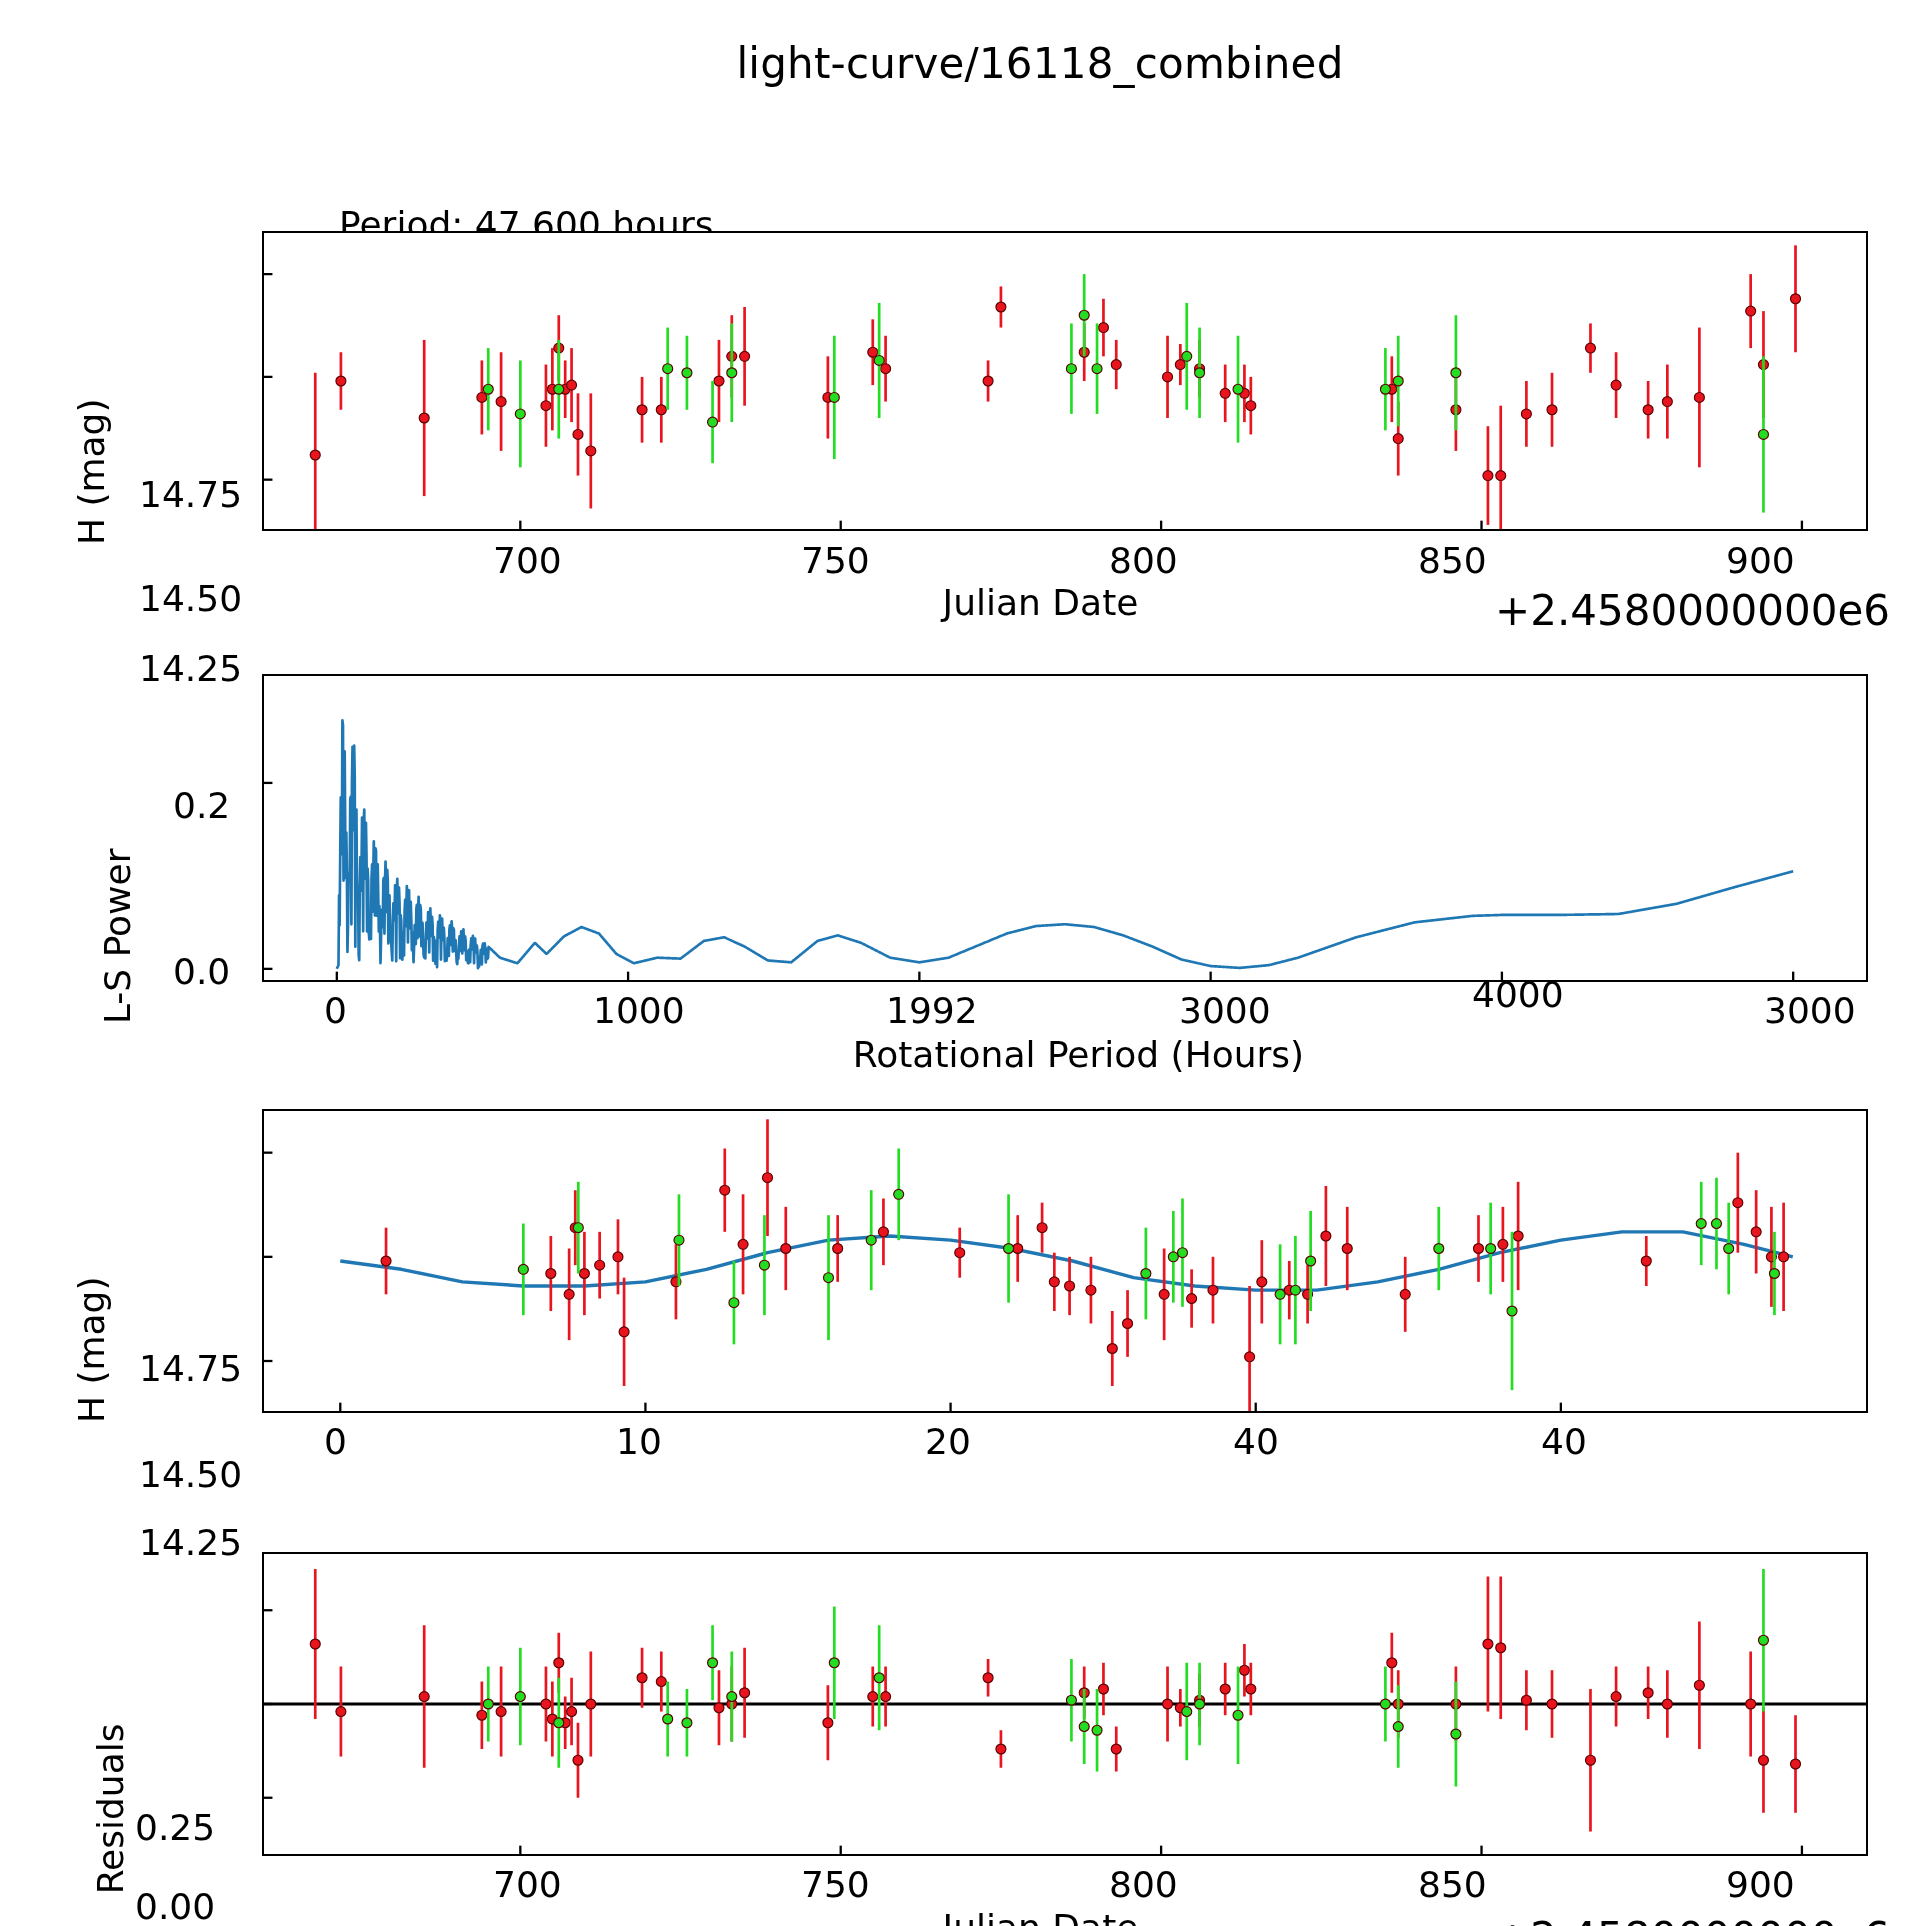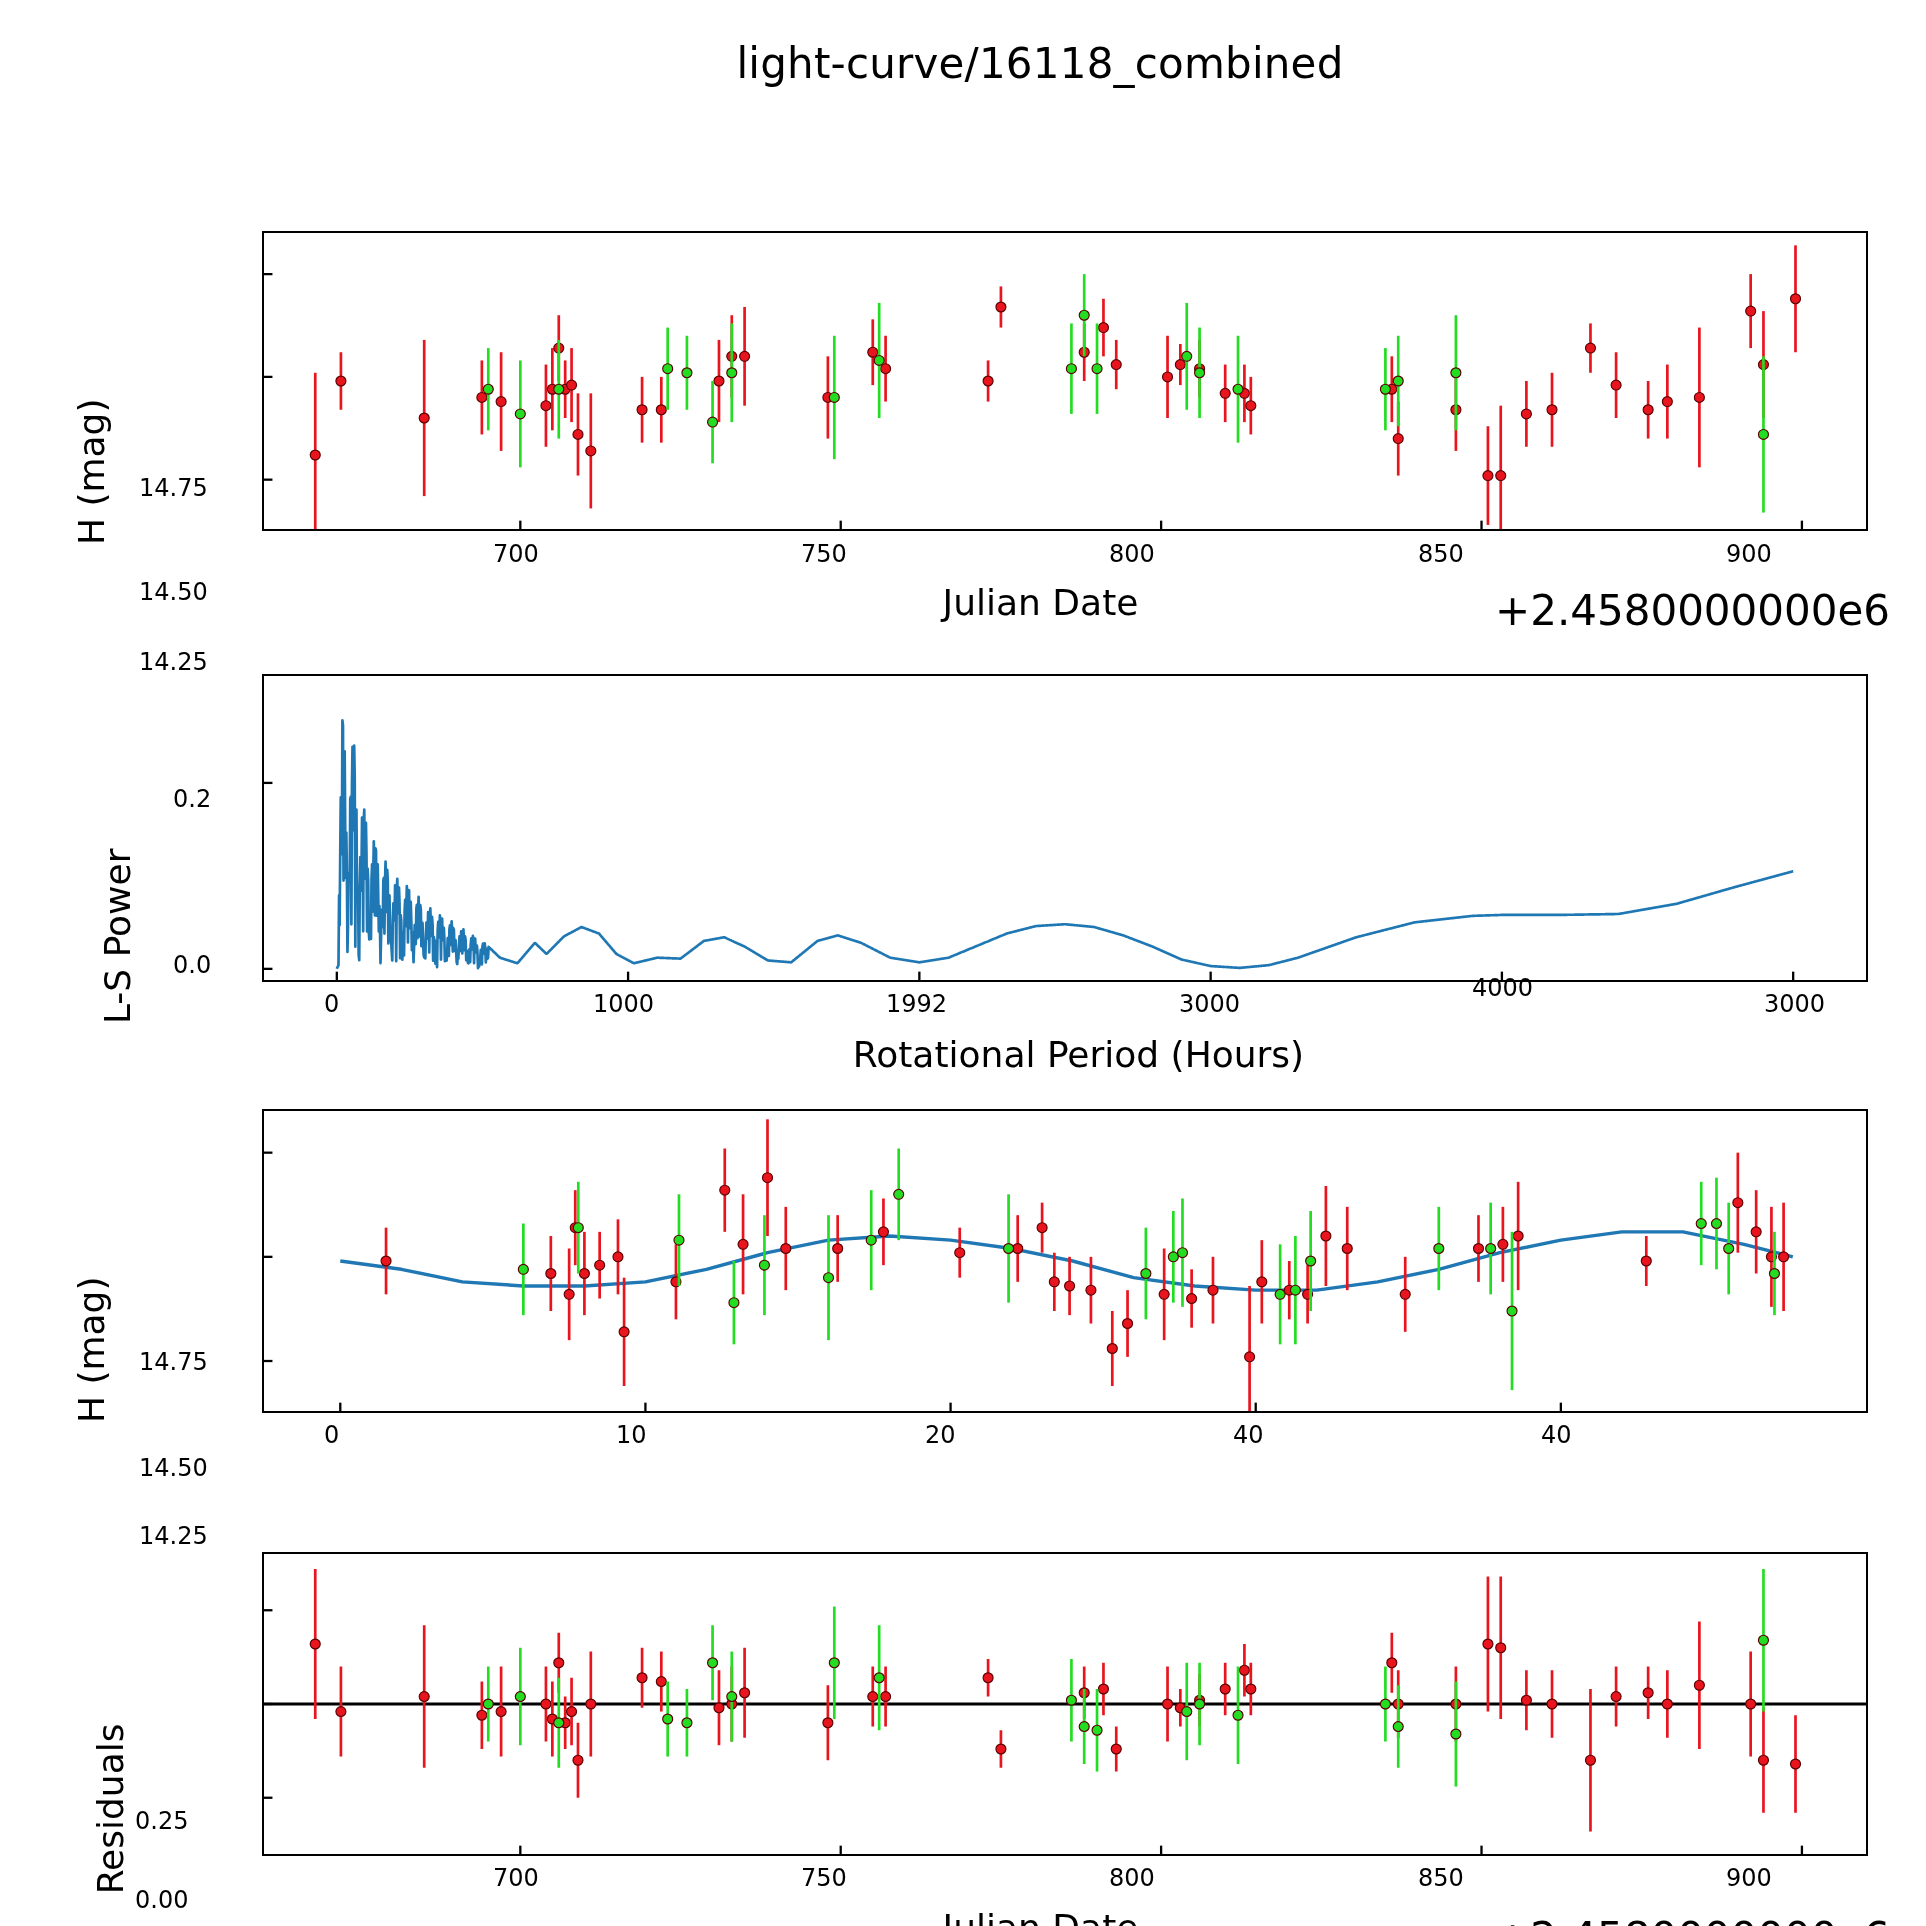--- a/index.html
+++ b/index.html
@@ -5,32 +5,33 @@
   html,body{margin:0;padding:0;background:#ffffff;}
   body{width:2080px;height:2080px;font-family:"DejaVu Sans",sans-serif;color:#000;overflow:hidden;}
   #root{position:relative;width:2080px;height:2080px;}
   .title{position:absolute;left:0;top:39px;width:2080px;text-align:center;font-size:42px;letter-spacing:0.2px;}
   .panel{position:absolute;box-sizing:border-box;}
   .axes{position:absolute;box-sizing:border-box;border:2.3px solid #000;background:#fff;overflow:hidden;}
   .plotarea{position:absolute;left:0;top:0;width:100%;height:100%;}
   .ylabel{position:absolute;transform-origin:center center;font-size:36px;white-space:nowrap;}
   .xlabel{position:absolute;font-size:36px;white-space:nowrap;text-align:center;}
   .offsetlabel{position:absolute;font-size:42px;white-space:nowrap;}
-  .tick{position:absolute;font-size:24px;white-space:nowrap;}
+  .tick{position:absolute;font-size:36px;white-space:nowrap;}
   .annot{position:absolute;font-size:36px;white-space:nowrap;}
   svg{display:block;}
 </style>
 </head>
 <body>
 
 <div id="root">
 
   <div class="title">light-curve/16118_combined</div>
 
   <div class="panel" style="left:0;top:216px;width:2080px;height:443px;">
+    <div class="annot" style="left:339px;top:-11.6px;">Period: 47.600 hours</div>
     <div class="axes" style="left:262px;top:15.4px;width:1606px;height:300px;">
       <svg class="plotarea" id="svg-lc" viewBox="0 0 4170 780" preserveAspectRatio="none">
           <g>
             <line x1="133.4" y1="801.7" x2="133.4" y2="368.3" stroke="#e8141e" stroke-width="7"></line>
             <circle cx="133.4" cy="585.0" r="13" fill="#e8141e" stroke="#5a0000" stroke-width="3"></circle>
             <line x1="200.2" y1="465.8" x2="200.2" y2="314.2" stroke="#e8141e" stroke-width="7"></line>
             <circle cx="200.2" cy="390.0" r="13" fill="#e8141e" stroke="#5a0000" stroke-width="3"></circle>
             <line x1="417.0" y1="693.3" x2="417.0" y2="281.7" stroke="#e8141e" stroke-width="7"></line>
             <circle cx="417.0" cy="487.5" r="13" fill="#e8141e" stroke="#5a0000" stroke-width="3"></circle>
             <line x1="567.1" y1="530.8" x2="567.1" y2="335.8" stroke="#e8141e" stroke-width="7"></line>

